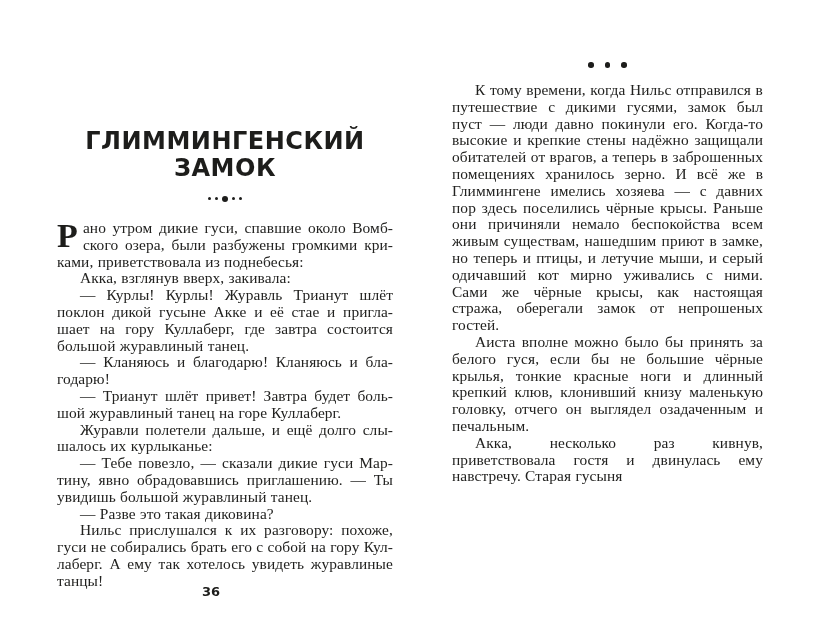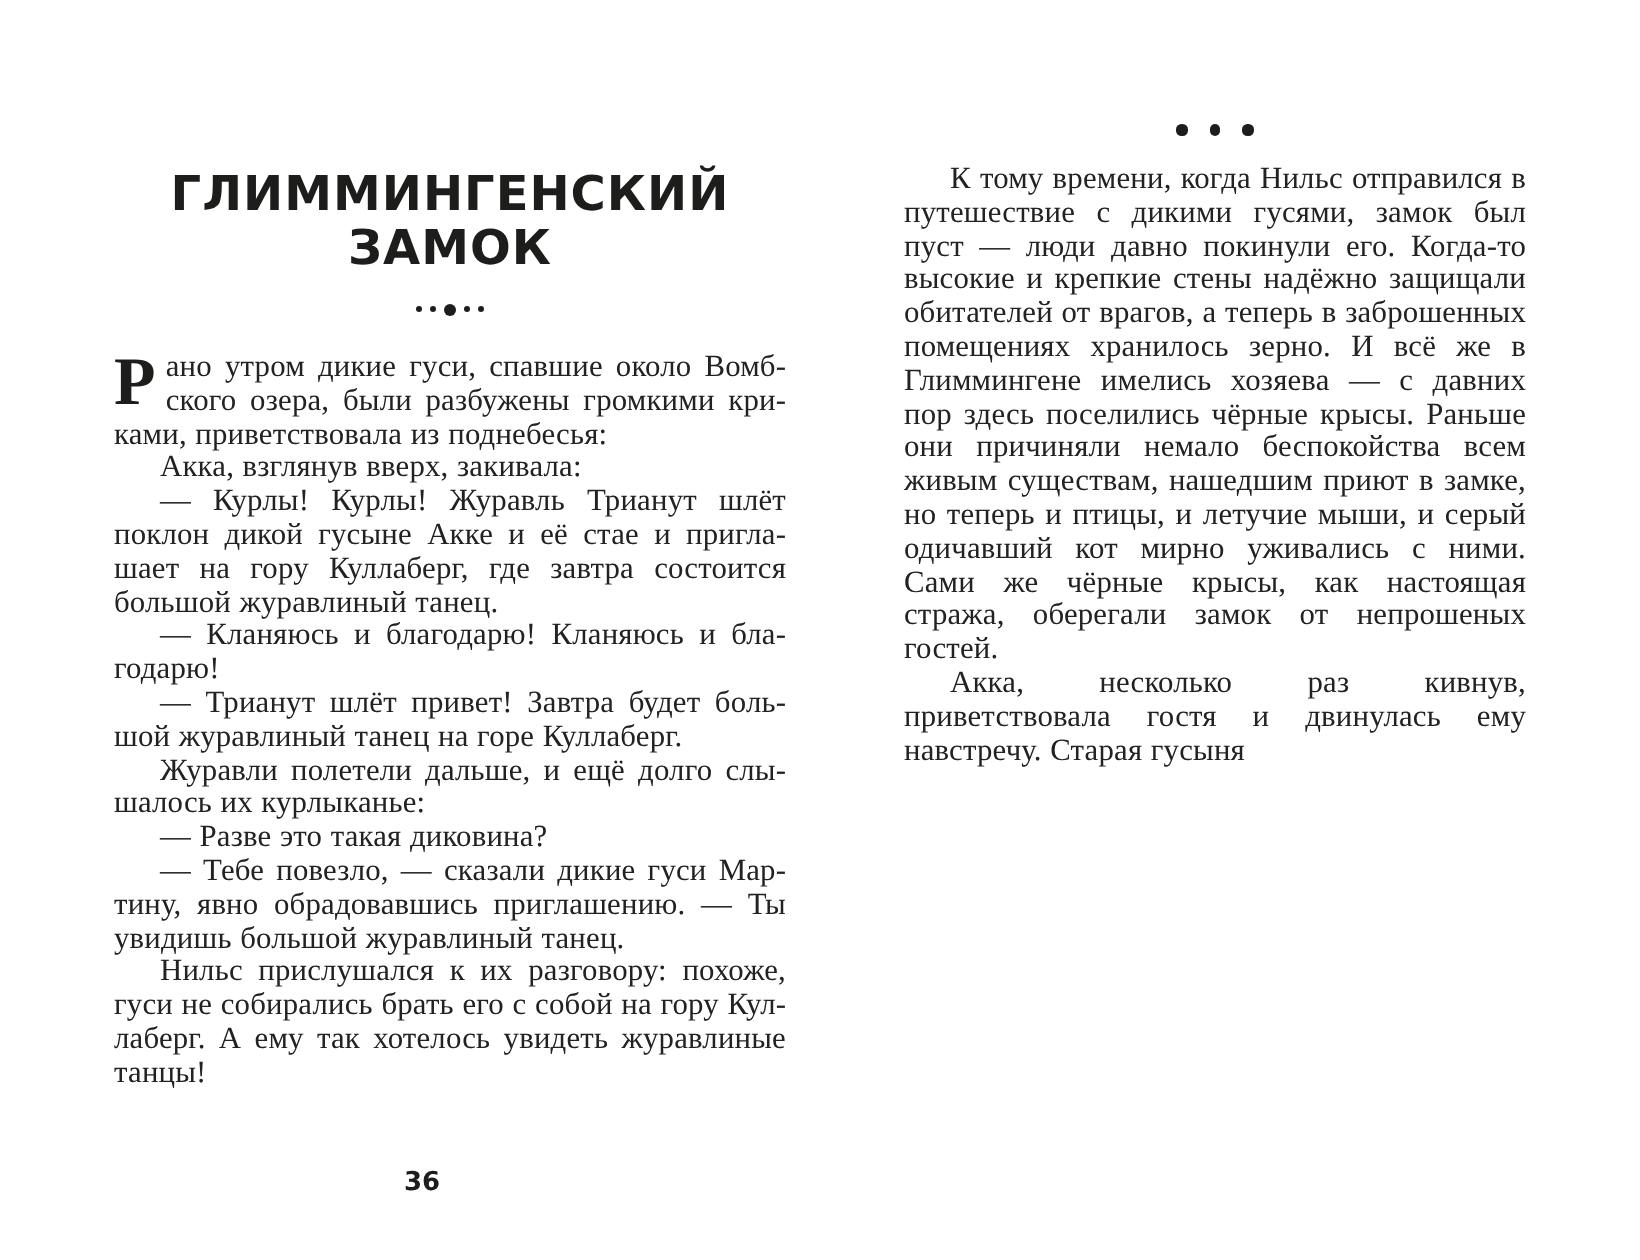--- a/index.html
+++ b/index.html
@@ -23,20 +23,21 @@
 
   
   .chapter-title {
     font-family: "DejaVu Sans", sans-serif;
     font-weight: bold;
     font-size: 24px;
     line-height: 27px;
     letter-spacing: 0.5px;
     text-align: center;
     color: #1d1d1b;
+    margin-top: 44px;
   }
   .chapter-divider {
     margin-top: 13px;
     height: 7px;
     display: flex;
     justify-content: center;
     align-items: center;
     gap: 4px;
   }
   .dot { background: #1d1d1b; border-radius: 50%; }
@@ -104,36 +105,37 @@
       <span class="dot dot-sm"></span>
     </div>
 
     <div class="body-text">
       <p class="para first"><span class="dropcap">Р</span><span>ано утром дикие гуси, спавшие около Вомб­ского озера, были разбужены громкими кри­ками, приветствовала из поднебесья:</span></p>
       <p class="para">Акка, взглянув вверх, закивала:</p>
       <p class="para">— Курлы! Курлы! Журавль Трианут шлёт поклон дикой гусыне Акке и её стае и пригла­шает на гору Куллаберг, где завтра состоится большой журавлиный танец.</p>
       <p class="para">— Кланяюсь и благодарю! Кланяюсь и бла­годарю!</p>
       <p class="para">— Трианут шлёт привет! Завтра будет боль­шой журавлиный танец на горе Куллаберг.</p>
       <p class="para">Журавли полетели дальше, и ещё долго слы­шалось их курлыканье:</p>
+      <p class="para">— Тебе повезло, — сказали дикие гуси Мар­тину, явно обрадовавшись приглашению. — Ты увидишь большой журавлиный танец.</p>
       <p class="para">— Разве это такая диковина?</p>
-      <p class="para">— Тебе повезло, — сказали дикие гуси Мар­тину, явно обрадовавшись приглашению. — Ты увидишь большой журавлиный танец.</p>
       <p class="para">Нильс прислушался к их разговору: похоже, гуси не собирались брать его с собой на гору Кул­лаберг. А ему так хотелось увидеть журавлиные танцы!</p>
     </div>
   </div>
 
   <div class="page-col right-col">
 
     <div>
 
       <div class="section-separator">
         <span class="sep-dot"></span>
         <span class="sep-dot"></span>
         <span class="sep-dot"></span>
       </div>
 
       <p class="para">К тому времени, когда Нильс отправился в пу­тешествие с дикими гусями, замок был пуст — люди давно покинули его. Когда-то высокие и крепкие стены надёжно защищали обитателей от врагов, а теперь в заброшенных помещениях хранилось зерно. И всё же в Глиммингене име­лись хозяева — с давних пор здесь поселились чёрные крысы. Раньше они причиняли немало беспокойства всем живым существам, нашедшим приют в замке, но теперь и птицы, и летучие мыши, и серый одичавший кот мирно уживались с ними. Сами же чёрные крысы, как настоящая стража, оберегали замок от непрошеных гостей.</p>
+      <p class="para">Аиста вполне можно было бы принять за бе­лого гуся, если бы не большие чёрные крылья, тонкие красные ноги и длинный крепкий клюв, клонивший книзу маленькую головку, отчего он выглядел озадаченным и печальным.</p>
       <p class="para">Акка, несколько раз кивнув, приветствовала гостя и двинулась ему навстречу. Старая гусыня</p>
     </div>
   </div>
 
   <div class="folio folio-left">36</div>
 
 </div>
 
 </body></html>

